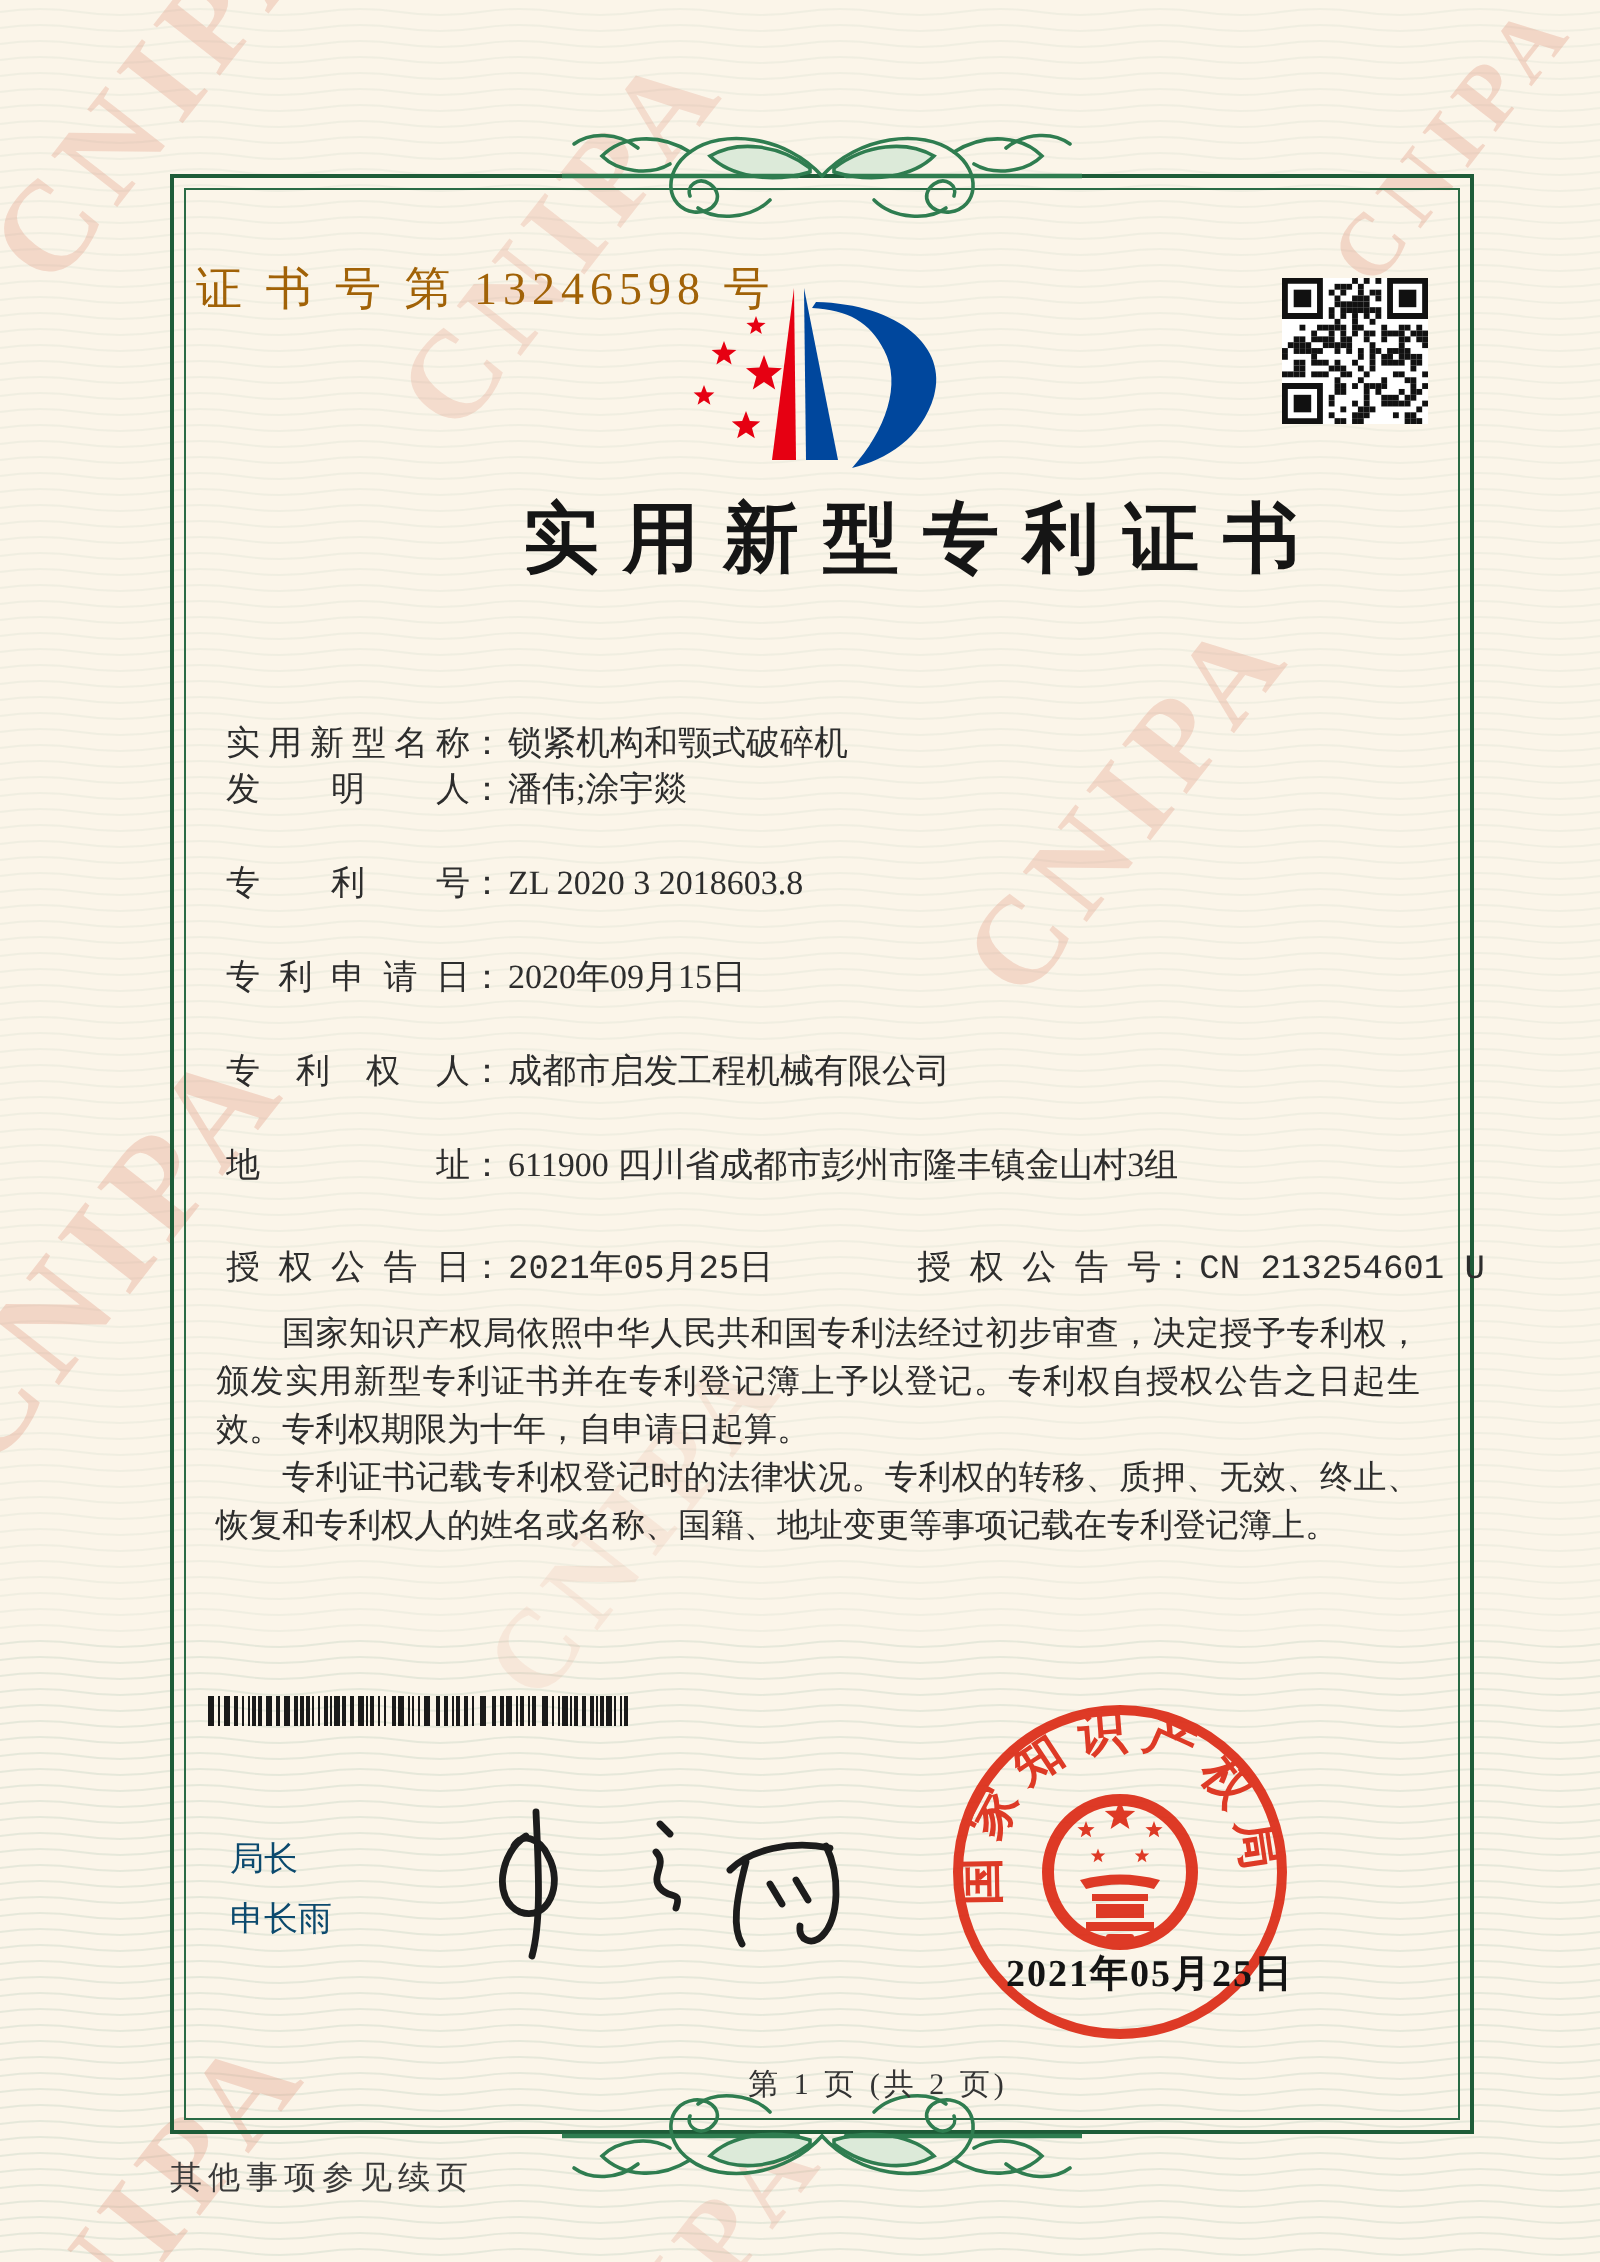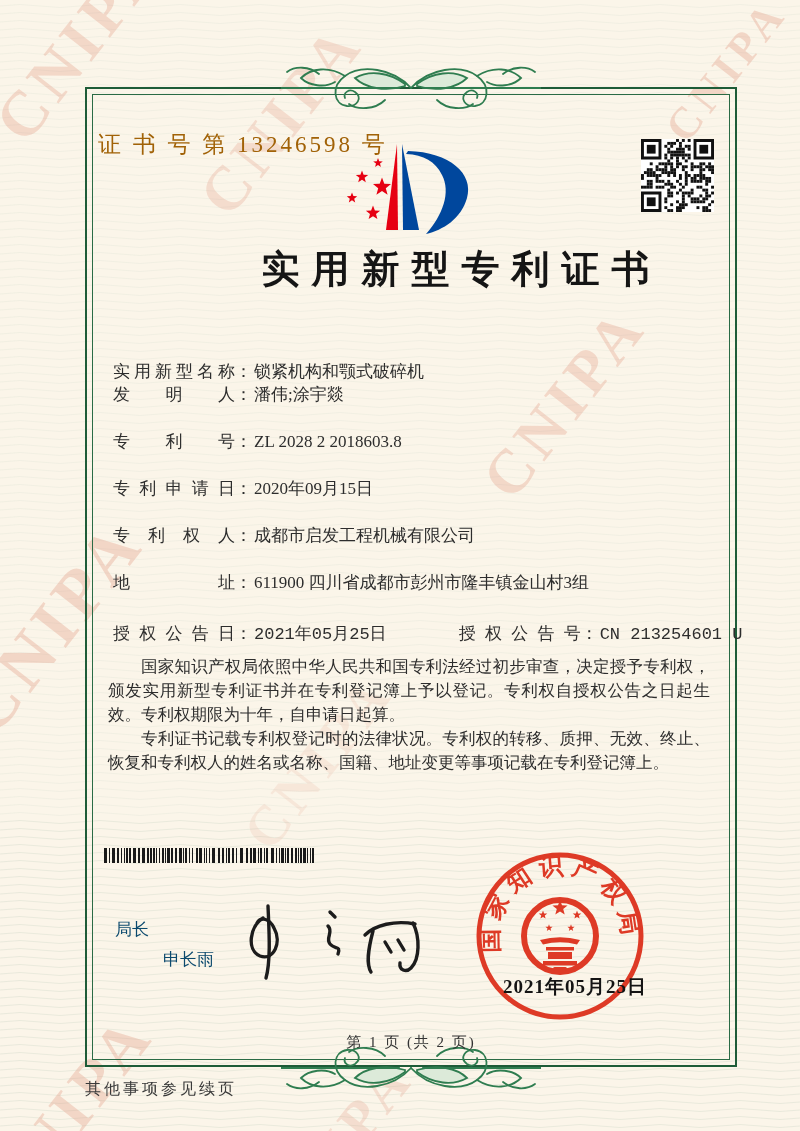--- a/index.html
+++ b/index.html
@@ -42,21 +42,21 @@
   .val{display:inline-block;margin-left:2px;}
   .grant2{margin-left:72px;}
   .paras{
     left:108px;top:655px;width:602px;font-size:16.5px;line-height:24px;
     text-align:justify;color:#2d2d2d;
   }
   .paras p{margin:0;text-indent:2em;}
   .signer{left:115px;font-size:17px;font-family:"Liberation Sans","DejaVu Sans",sans-serif;color:#0c4a6e;}
   .pagefoot{
     left:85px;top:1033px;width:652px;text-align:center;font-size:15px;
-    letter-spacing:2px;color:#333;
+    letter-spacing:2px;color:#333;padding-left:28px;
   }
   .contnote{
     left:85px;top:1079px;width:652px;text-align:left;font-size:16px;
     letter-spacing:3px;color:#3a3a3a;
   }
   .sealdate{
     left:480px;top:974px;width:190px;text-align:center;font-size:19px;
     letter-spacing:1px;color:#141414;font-weight:bold;
   }
   svg{display:block;}
@@ -482,21 +482,21 @@
 
 <div class="abs title">实用新型专利证书</div>
 
 <div class="abs row" style="top:336px;margin-top:24px;">
   <span class="lbl">实用新型名称</span><span class="colon">：</span><span class="val">锁紧机构和颚式破碎机</span>
 </div>
 <div class="abs row" style="top:383px;">
   <span class="lbl">发明人</span><span class="colon">：</span><span class="val">潘伟;涂宇燚</span>
 </div>
 <div class="abs row" style="top:430px;">
-  <span class="lbl">专利号</span><span class="colon">：</span><span class="val">ZL 2028 2 2018603.8</span>
+  <span class="lbl">专利号</span><span class="colon">：</span><span class="val">ZL 2020 3 2018603.8</span>
 </div>
 <div class="abs row" style="top:477px;">
   <span class="lbl">专利申请日</span><span class="colon">：</span><span class="val">2020年09月15日</span>
 </div>
 <div class="abs row" style="top:524px;">
   <span class="lbl">专利权人</span><span class="colon">：</span><span class="val">成都市启发工程机械有限公司</span>
 </div>
 <div class="abs row" style="top:571px;">
   <span class="lbl">地址</span><span class="colon">：</span><span class="val">611900 四川省成都市彭州市隆丰镇金山村3组</span>
 </div>
@@ -569,21 +569,21 @@
       <rect x="194" y="0" width="1" height="15"></rect>
       <rect x="196" y="0" width="2" height="15"></rect>
       <rect x="199" y="0" width="3" height="15"></rect>
       <rect x="203" y="0" width="1" height="15"></rect>
       <rect x="206" y="0" width="1" height="15"></rect>
       <rect x="208" y="0" width="2" height="15"></rect>
     </g>
 </svg>
 
 <div class="abs signer" style="top:918px;">局长</div>
-<div class="abs signer" style="top:948px;margin-left:48px;">申长雨</div>
+<div class="abs signer" style="top:948px;">申长雨</div>
 
 <svg class="abs" width="205" height="80" viewBox="0 0 205 80" style="left:233px;top:902px;">
   <g stroke="#1c1c1c" stroke-width="3.4" fill="none" stroke-linecap="round" stroke-linejoin="round">
     <path d="M30,16 C 17,24 13,48 27,54 C 41,59 49,40 41,26 C 37,17 28,14 24,21"></path>
     <path d="M35,4 C 36,28 38,58 33,76"></path>
     <path d="M97,10 l5,5"></path>
     <path d="M95,24 C 101,30 92,36 97,42 C 102,48 108,43 105,52"></path>
     <path d="M132,33 C 142,23 162,18 182,22"></path>
     <path d="M140,29 C 135,48 133,62 138,70"></path>
     <path d="M180,21 C 187,35 187,57 178,66 C 173,71 166,68 167,61"></path>

